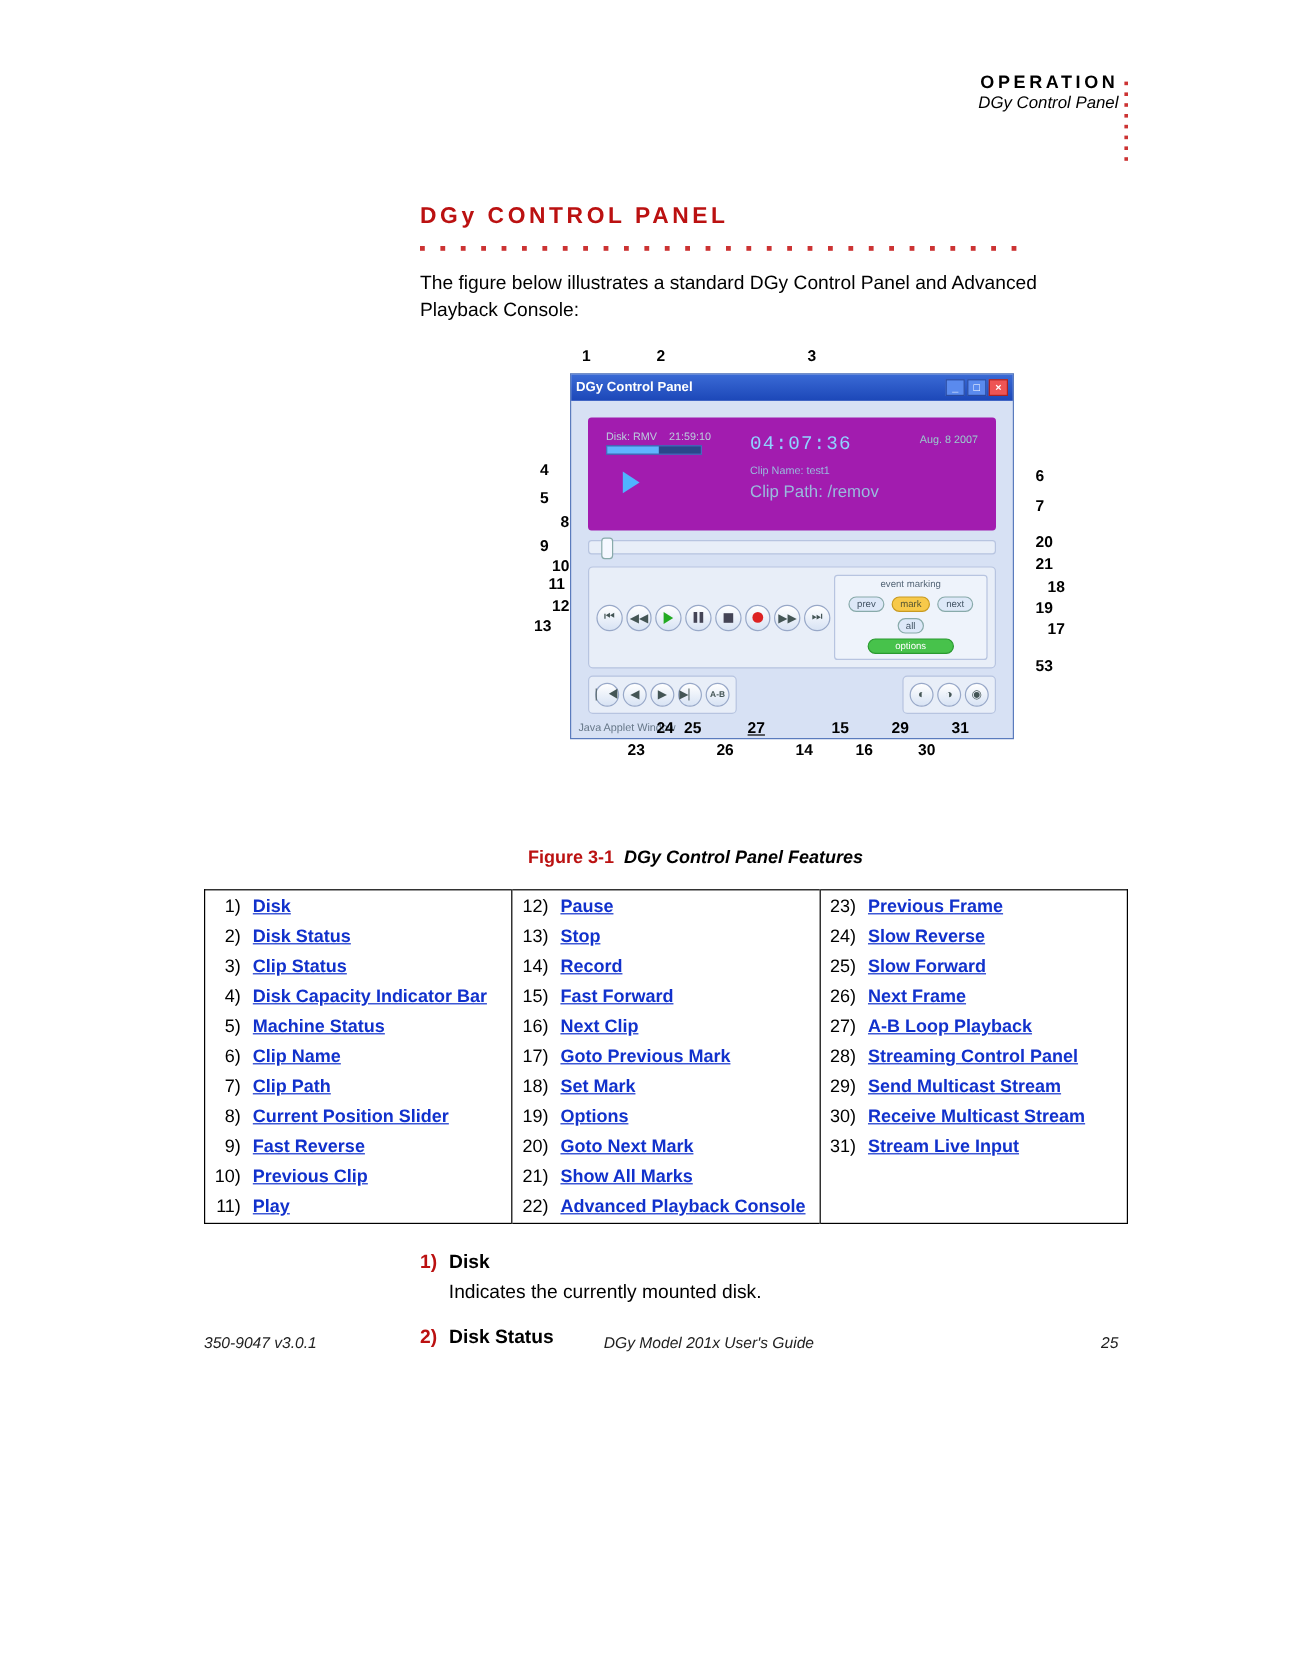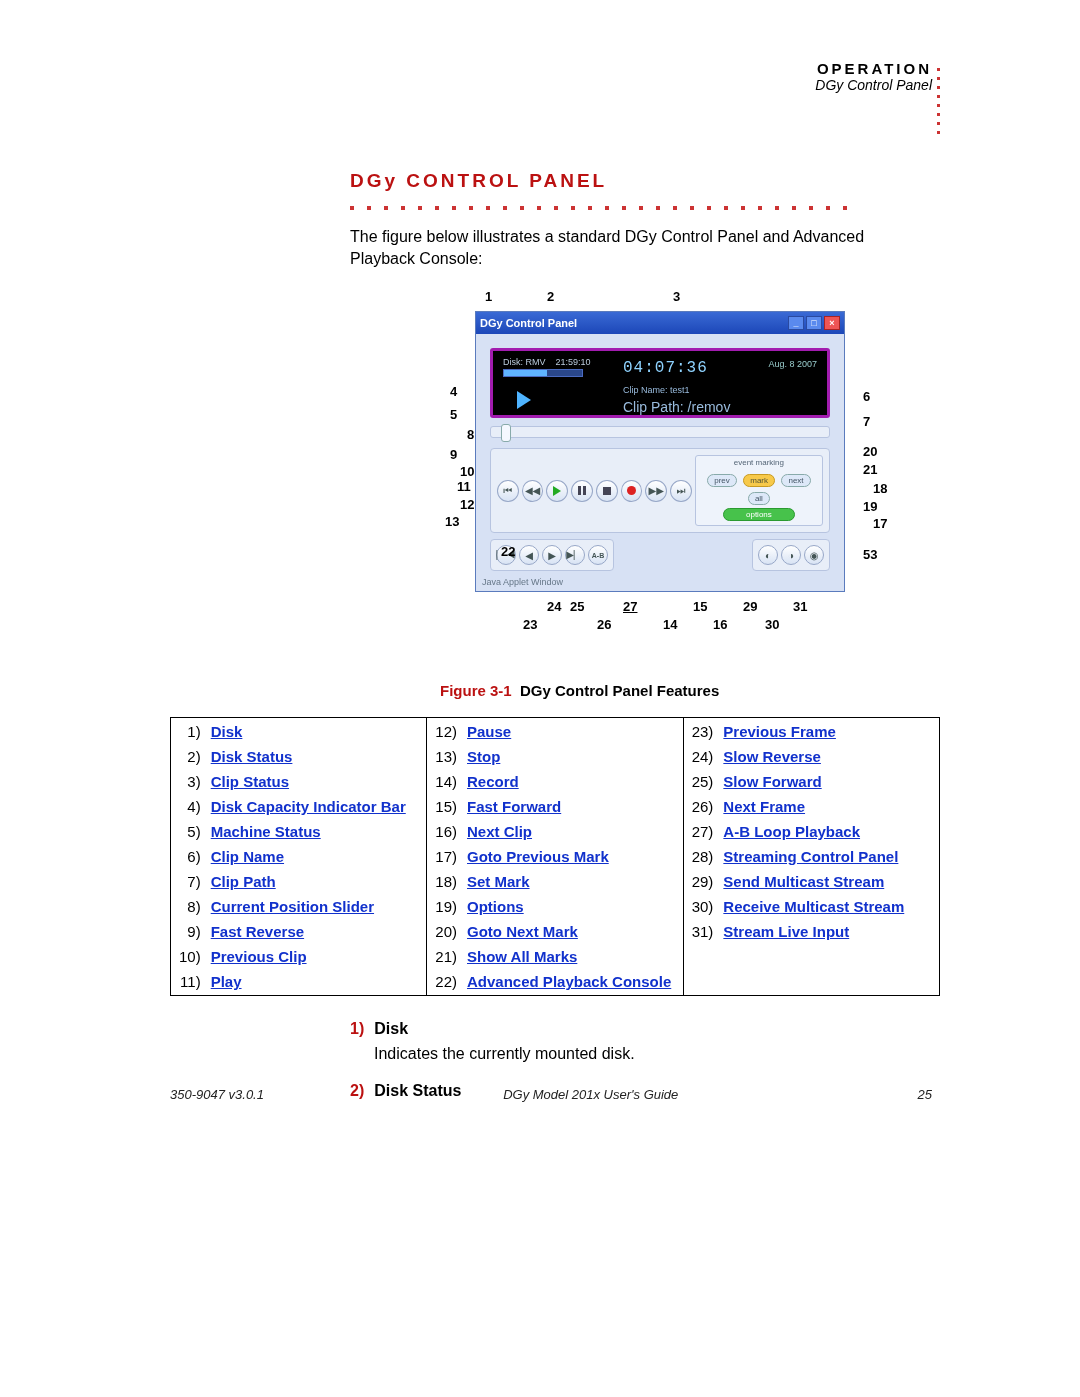--- a/index.html
+++ b/index.html
@@ -41,28 +41,28 @@
     height: 22px;
     background: linear-gradient(#3a6ad5, #1c47b8);
     color:#fff; font-size:11px; font-weight:bold;
     display:flex; align-items:center; padding:0 4px; justify-content:space-between;
   }
   .titlebar .wbtns { display:flex; gap:2px; }
   .wbtn { width:16px; height:14px; background:#5a8aee; border:1px solid #2a4aa0; font-size:9px; text-align:center; line-height:12px; color:#fff;}
   .wbtn.close { background:#e55; border-color:#a22;}
   .display {
     margin: 14px 14px 8px 14px;
-    background:#000000;
-    border:3px solid #a21caf;
+    background:#a21caf;
+    border:5px solid #a21caf;
     border-radius:3px;
     padding:6px 10px 10px 10px;
     color:#bcd;
     font-size:10px;
     position:relative;
-    height:70px;
+    height:94px;
   }
   .display .row1 { font-size:9px; color:#bcd;}
   .display .bar { margin-top:2px; width:80px; height:8px; background:#2a478a; border:1px solid #4a6ac0; position:relative;}
   .display .bar i { display:block; width:55%; height:100%; background:#5fb4ff;}
   .display .time { position:absolute; left:130px; top:8px; font-family:"Courier New",monospace; font-size:16px; color:#8fd3ff; letter-spacing:1px;}
   .display .date { position:absolute; right:10px; top:8px; font-size:9px; color:#9cc;}
   .display .playtri {
     position:absolute; left:24px; top:40px;
     width:0; height:0; border-left:14px solid #4fb4ff; border-top:9px solid transparent; border-bottom:9px solid transparent;
   }
@@ -92,21 +92,21 @@
   .pill.prev, .pill.next, .pill.all { background:#dde8f8; border-color:#8aa; color:#456;}
   .pill.mark { background:#f7c94a; border-color:#c89a20; color:#553;}
   .pill.opt { background:#47c24b; border-color:#2a9a30; color:#fff; padding:1px 14px; display:block; margin:3px auto 0; width:72px; text-align:center;}
   .adv-row { margin:6px 14px 6px 14px; display:flex; gap:6px;}
   .adv-box { background:#e8eef8; border:1px solid #b7c4e0; border-radius:4px; padding:5px; display:flex; gap:3px; align-items:center;}
   .adv-box .cbtn { width:20px; height:20px;}
   .adv-box.right { margin-left:auto;}
   .applet { font-size:9px; color:#678; margin:0 0 4px 6px;}
   .fig-cap { margin:90px 0 18px 270px; font-size:15px;}
   .fig-cap .fn { color:#b11; font-weight:bold;}
-  .fig-cap .ft { font-weight:bold;}
+  .fig-cap .ft { font-weight:bold;font-style:italic;}
   
   .legend {
     margin: 0 0 0 0px;
     border:1px solid #000; border-collapse:collapse; width:770px;
     font-size:15px;
   }
   .legend td { vertical-align:top; border:none; }
   .legend .colsep { border-right:1px solid #000; }
   .legend .noline { padding:3px 6px;}
   .legend .num { width:28px; text-align:right; padding:3px 2px 3px 6px;}

